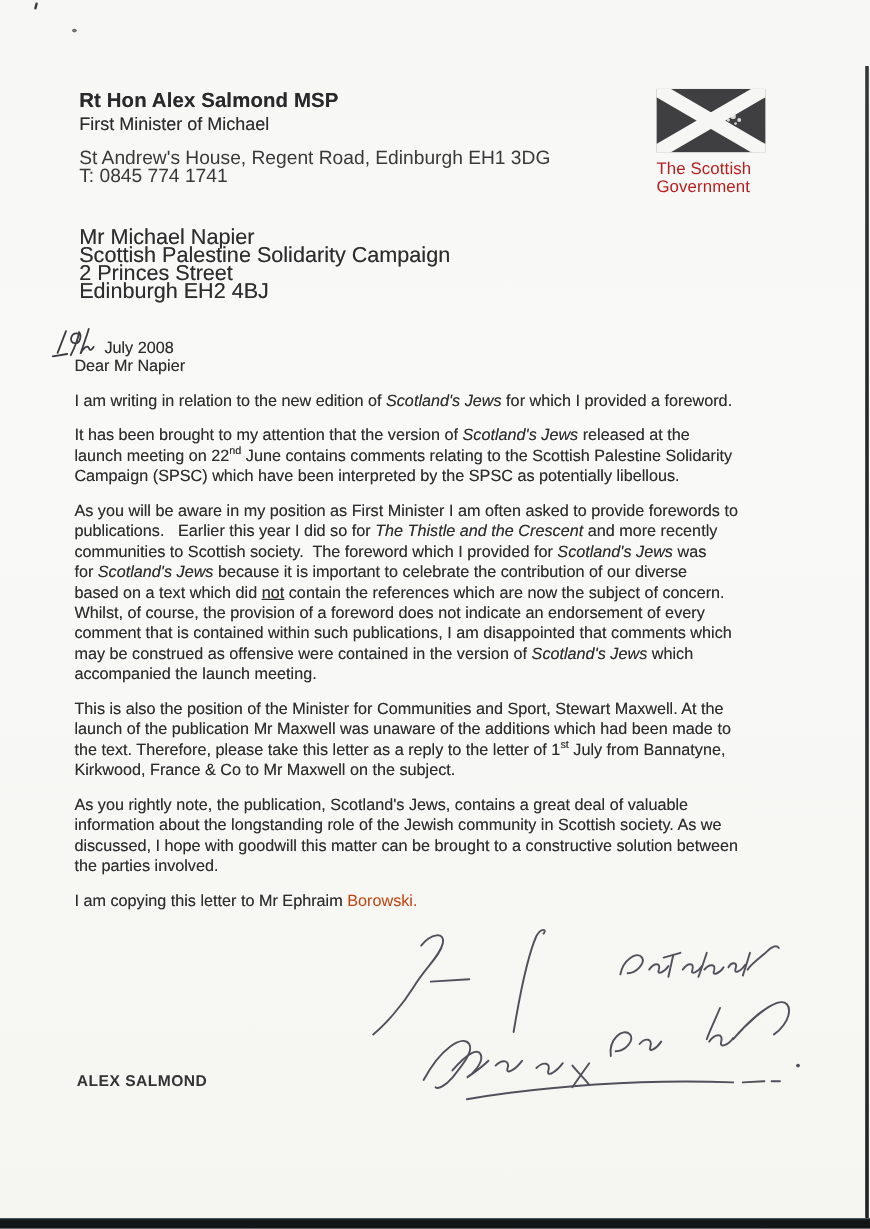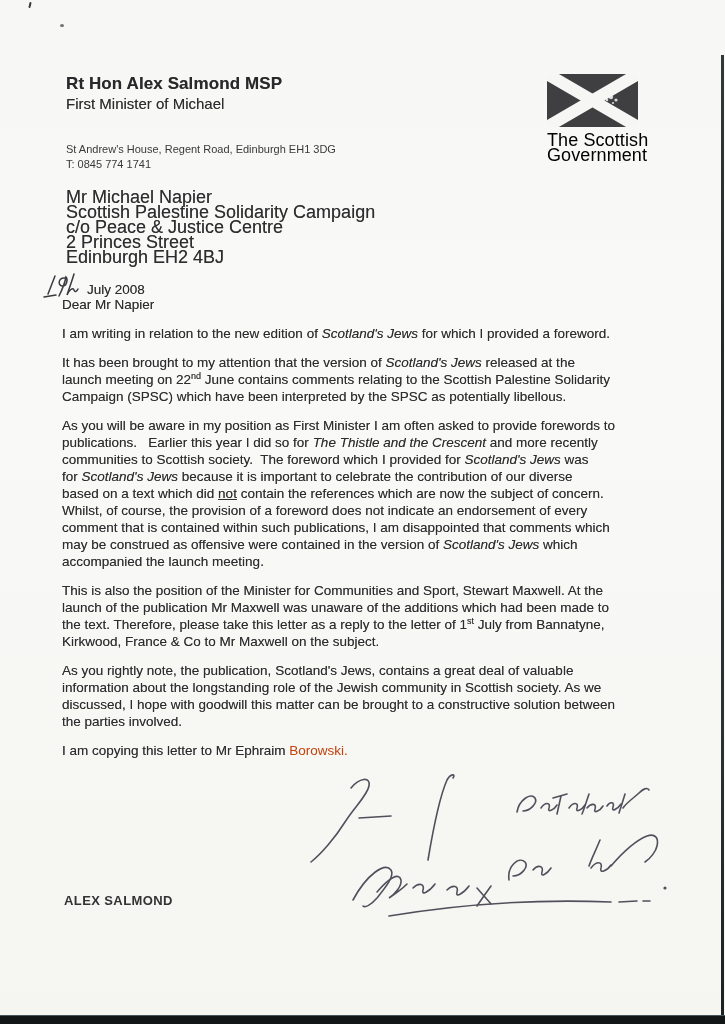--- a/index.html
+++ b/index.html
@@ -23,24 +23,24 @@
   }
   .speck1{position:absolute;left:29px;top:2px;width:2px;height:6px;background:#3a3a3c;transform:rotate(14deg);border-radius:1px;}
   .speck2{position:absolute;left:60px;top:24px;width:4px;height:3px;background:#4e4e50;border-radius:50%;opacity:.8;}
 
   .ink{color:#2d2d2f;text-shadow:0 0 .4px rgba(45,45,47,.55);}
 
   
   .sender{position:absolute;left:66px;top:74px;}
   .sender-name{font-size:17px;font-weight:600;letter-spacing:.1px;color:#29292b;}
   .sender-title{font-size:15px;font-weight:400;margin-top:1px;}
-  .contact{position:absolute;left:66px;top:125px;font-size:11px;line-height:15px;color:#39393b;margin-top:17px;}
+  .contact{position:absolute;left:66px;top:125px;font-size:16px;line-height:15px;color:#39393b;}
   .logo{position:absolute;left:547px;top:74px;width:120px;}
   .logo svg{display:block;}
-  .logo-text{font-size:18px;line-height:14.5px;color:#000000;margin-top:6px;letter-spacing:.1px;}
+  .logo-text{font-size:14px;line-height:14.5px;color:#b91c1c;margin-top:6px;letter-spacing:.1px;}
 
   
   .recipient{position:absolute;left:66px;top:190px;font-size:18px;line-height:15px;}
   .date-row{position:absolute;left:42px;top:272px;display:flex;align-items:flex-end;}
   .date-row svg{display:block;margin-right:5px;}
   .date-typed{font-size:13.5px;padding-bottom:3px;}
 
   
   .letter-body{position:absolute;left:62px;top:296px;right:40px;font-size:13.5px;line-height:17px;}
   .salutation{margin:0 0 12px 0;}
@@ -87,21 +87,20 @@
   </svg>
   <div class="logo-text">
     <div>The Scottish</div>
     <div>Government</div>
   </div>
 </div>
 
 <div class="recipient ink">
   <div>Mr Michael Napier</div>
   <div>Scottish Palestine Solidarity Campaign</div>
-  <div>c/o Peace &amp; Justice Centre</div>
   <div>2 Princes Street</div>
   <div>Edinburgh EH2 4BJ</div>
 </div>
 
 <div class="date-row">
   <svg width="40" height="28" viewBox="0 0 40 28">
     <g fill="none" stroke="#3a3a40" stroke-width="1.5" stroke-linecap="round">
       <path d="M6,22 L13,4"></path>
       <path d="M2,25 L14,23"></path>
       <path d="M23,6 C17,5 15,13 20,14 C25,15 26,7 24,5 C23,10 20,18 17,24"></path>

